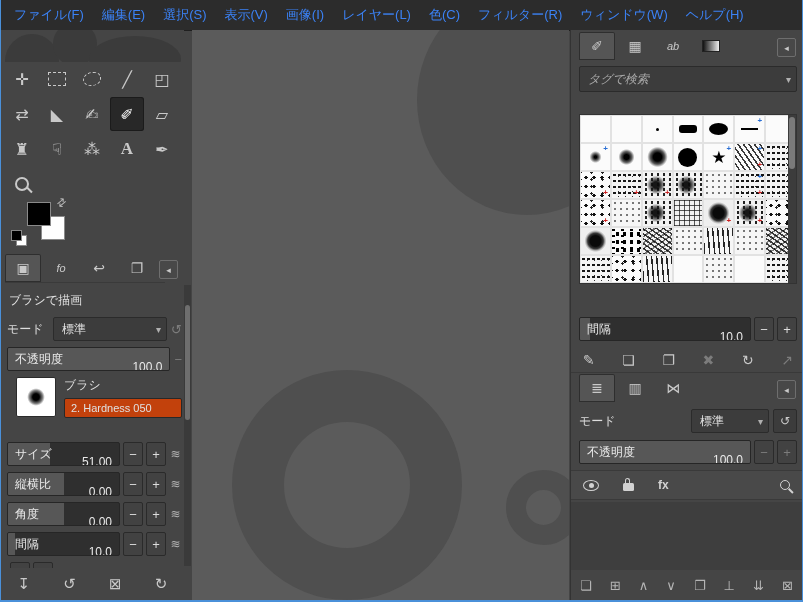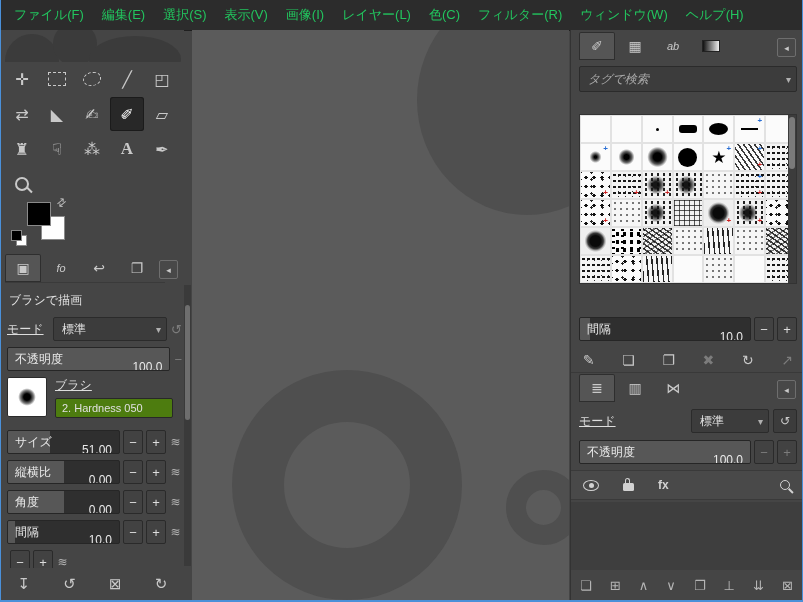--- a/index.html
+++ b/index.html
@@ -4,21 +4,21 @@
 <style>
   html,body{margin:0;padding:0;}
   body{
     width:803px;height:602px;position:relative;overflow:hidden;background:#454545;
     box-sizing:border-box;border-left:1px solid #4a90d9;border-right:1px solid #4a90d9;border-bottom:2px solid #4a90d9;
     font-family:"Liberation Sans","DejaVu Sans",sans-serif;color:#dcdcdc;
     -webkit-font-smoothing:antialiased;
   }
   
   .menubar{position:absolute;left:0;top:0;right:0;height:30px;background:#2c2c2c;border-bottom:1px solid #1f1f1f;display:flex;align-items:center;padding:0 4px;}
-  .menu-item{padding:0 9px;font-size:13px;color:#22c55e;line-height:30px;white-space:nowrap;}
+  .menu-item{padding:0 9px;font-size:13px;color:#3b82f6;line-height:30px;white-space:nowrap;}
   
   .toolbox{position:absolute;left:0;top:30px;width:183px;bottom:0;background:#454545;}
   .wilber{position:absolute;left:0;top:0;width:100%;height:32px;overflow:hidden;}
   .wilber span{position:absolute;background:#3b3b3b;border-radius:50%;}
   .w1{left:4px;top:4px;width:54px;height:54px;}
   .w2{left:52px;top:-8px;width:44px;height:44px;}
   .w3{left:88px;top:6px;width:92px;height:46px;border-radius:50%;}
   .tools{position:absolute;left:4px;top:32px;display:grid;grid-template-columns:repeat(5,34px);grid-auto-rows:34px;gap:1px;}
   .tool{display:flex;align-items:center;justify-content:center;font-size:16px;color:#c9c9c9;}
   .tool.sel{background:#282828;border-radius:3px;box-shadow:inset 0 0 0 1px #1b1b1b;color:#ffffff;}
@@ -42,38 +42,38 @@
   .dtab.active{background:#555555;box-shadow:inset 0 0 0 1px #2e2e2e;}
   .dtab .ttxt{font-size:11px;font-style:italic;}
   .i-grad{display:inline-block;width:16px;height:10px;background:linear-gradient(90deg,#111,#eee);border:1px solid #222;}
   .dtabs-left{position:absolute;left:4px;top:224px;border-bottom:1px solid #3a3a3a;width:160px;padding-bottom:0;}
   .pmenu{position:absolute;width:17px;height:17px;border:1px solid #6e6e6e;border-radius:2px;color:#c9c9c9;font-size:9px;display:flex;align-items:center;justify-content:center;background:#484848;}
   .pmenu-left{right:6px;top:230px;}
   
   .tool-options{position:absolute;left:0;top:256px;right:0;bottom:32px;padding:4px 2px 0 6px;overflow:hidden;}
   .to-title{font-size:12px;color:#e2e2e2;margin:2px 0 8px 2px;}
   .trow{display:flex;align-items:center;margin-bottom:6px;}
-  .label{font-size:12px;color:#dddddd;text-decoration:underline;}
+  .label{font-size:12px;color:#dddddd;}
   .mode-label{width:46px;}
   .combo{position:relative;background:#3c3c3c;border:1px solid #2b2b2b;border-radius:2px;font-size:12px;color:#e3e3e3;box-sizing:border-box;}
   .combo::after{content:'▾';position:absolute;right:5px;top:50%;transform:translateY(-50%);color:#b0b0b0;font-size:10px;}
   .combo-text{display:block;line-height:22px;padding:0 18px 0 8px;overflow:hidden;white-space:nowrap;}
   .mode-combo{flex:1;height:24px;}
   .gslider{position:relative;height:24px;background:#2f2f2f;border:1px solid #262626;border-radius:2px;overflow:hidden;flex:1;box-sizing:border-box;}
   .gfill{position:absolute;left:0;top:0;bottom:0;background:#575757;}
   .glabel{position:absolute;left:7px;top:0;line-height:22px;font-size:12px;color:#eaeaea;z-index:1;white-space:nowrap;}
   .gvalue{position:absolute;right:7px;top:8px;line-height:22px;font-size:12px;color:#eaeaea;z-index:1;}
   .spin{width:20px;height:24px;background:#424242;border:1px solid #2a2a2a;color:#dddddd;font-size:13px;display:flex;align-items:center;justify-content:center;margin-left:3px;box-sizing:border-box;border-radius:2px;flex:none;}
   .dim{color:#7c7c7c !important;}
   .dyn{width:13px;margin-left:3px;color:#b5b5b5;font-size:12px;display:flex;align-items:center;justify-content:center;flex:none;}
   .tail{margin-left:4px;font-size:13px;}
-  .brush-row{display:flex;margin-bottom:12px;}
+  .brush-row{display:flex;margin-bottom:24px;justify-content:flex-end;}
   .brush-preview{width:38px;height:38px;background:radial-gradient(circle 11px at center,#000 30%,rgba(0,0,0,0.5) 60%,rgba(0,0,0,0) 80%),#ffffff;border:1px solid #2b2b2b;border-radius:2px;flex:none;}
   .brush-col{margin-left:8px;}
-  .brush-name{margin-top:4px;background:#4d7c0f;border:1px solid #282828;height:20px;line-height:18px;font-size:11px;color:#e0e0e0;padding:0 6px;border-radius:2px;width:118px;box-sizing:border-box;white-space:nowrap;overflow:hidden;}
+  .brush-name{margin-top:4px;background:#c2410c;border:1px solid #282828;height:20px;line-height:18px;font-size:11px;color:#e0e0e0;padding:0 6px;border-radius:2px;width:118px;box-sizing:border-box;white-space:nowrap;overflow:hidden;}
   .tool-buttons{position:absolute;left:0;bottom:2px;width:183px;height:28px;display:flex;justify-content:space-around;align-items:center;}
   .fbtn{font-size:15px;color:#c9c9c9;}
   
   .left-scrollbar{position:absolute;left:183px;top:285px;height:281px;width:7px;background:#3a3a3a;}
   .left-scrollbar .thumb{position:absolute;left:1px;right:1px;top:20px;height:115px;background:#6e6e6e;border-radius:3px;}
   
   .canvas{position:absolute;left:191px;top:30px;width:377px;bottom:0;background:#5b5b5b;overflow:hidden;}
   .wm{position:absolute;}
   .wm-circle{left:225px;top:-45px;width:220px;height:230px;border-radius:50%;background:#4f4f4f;}
   .wm-ring{left:40px;top:340px;width:230px;height:230px;border-radius:50%;border:52px solid #4f4f4f;box-sizing:border-box;}

